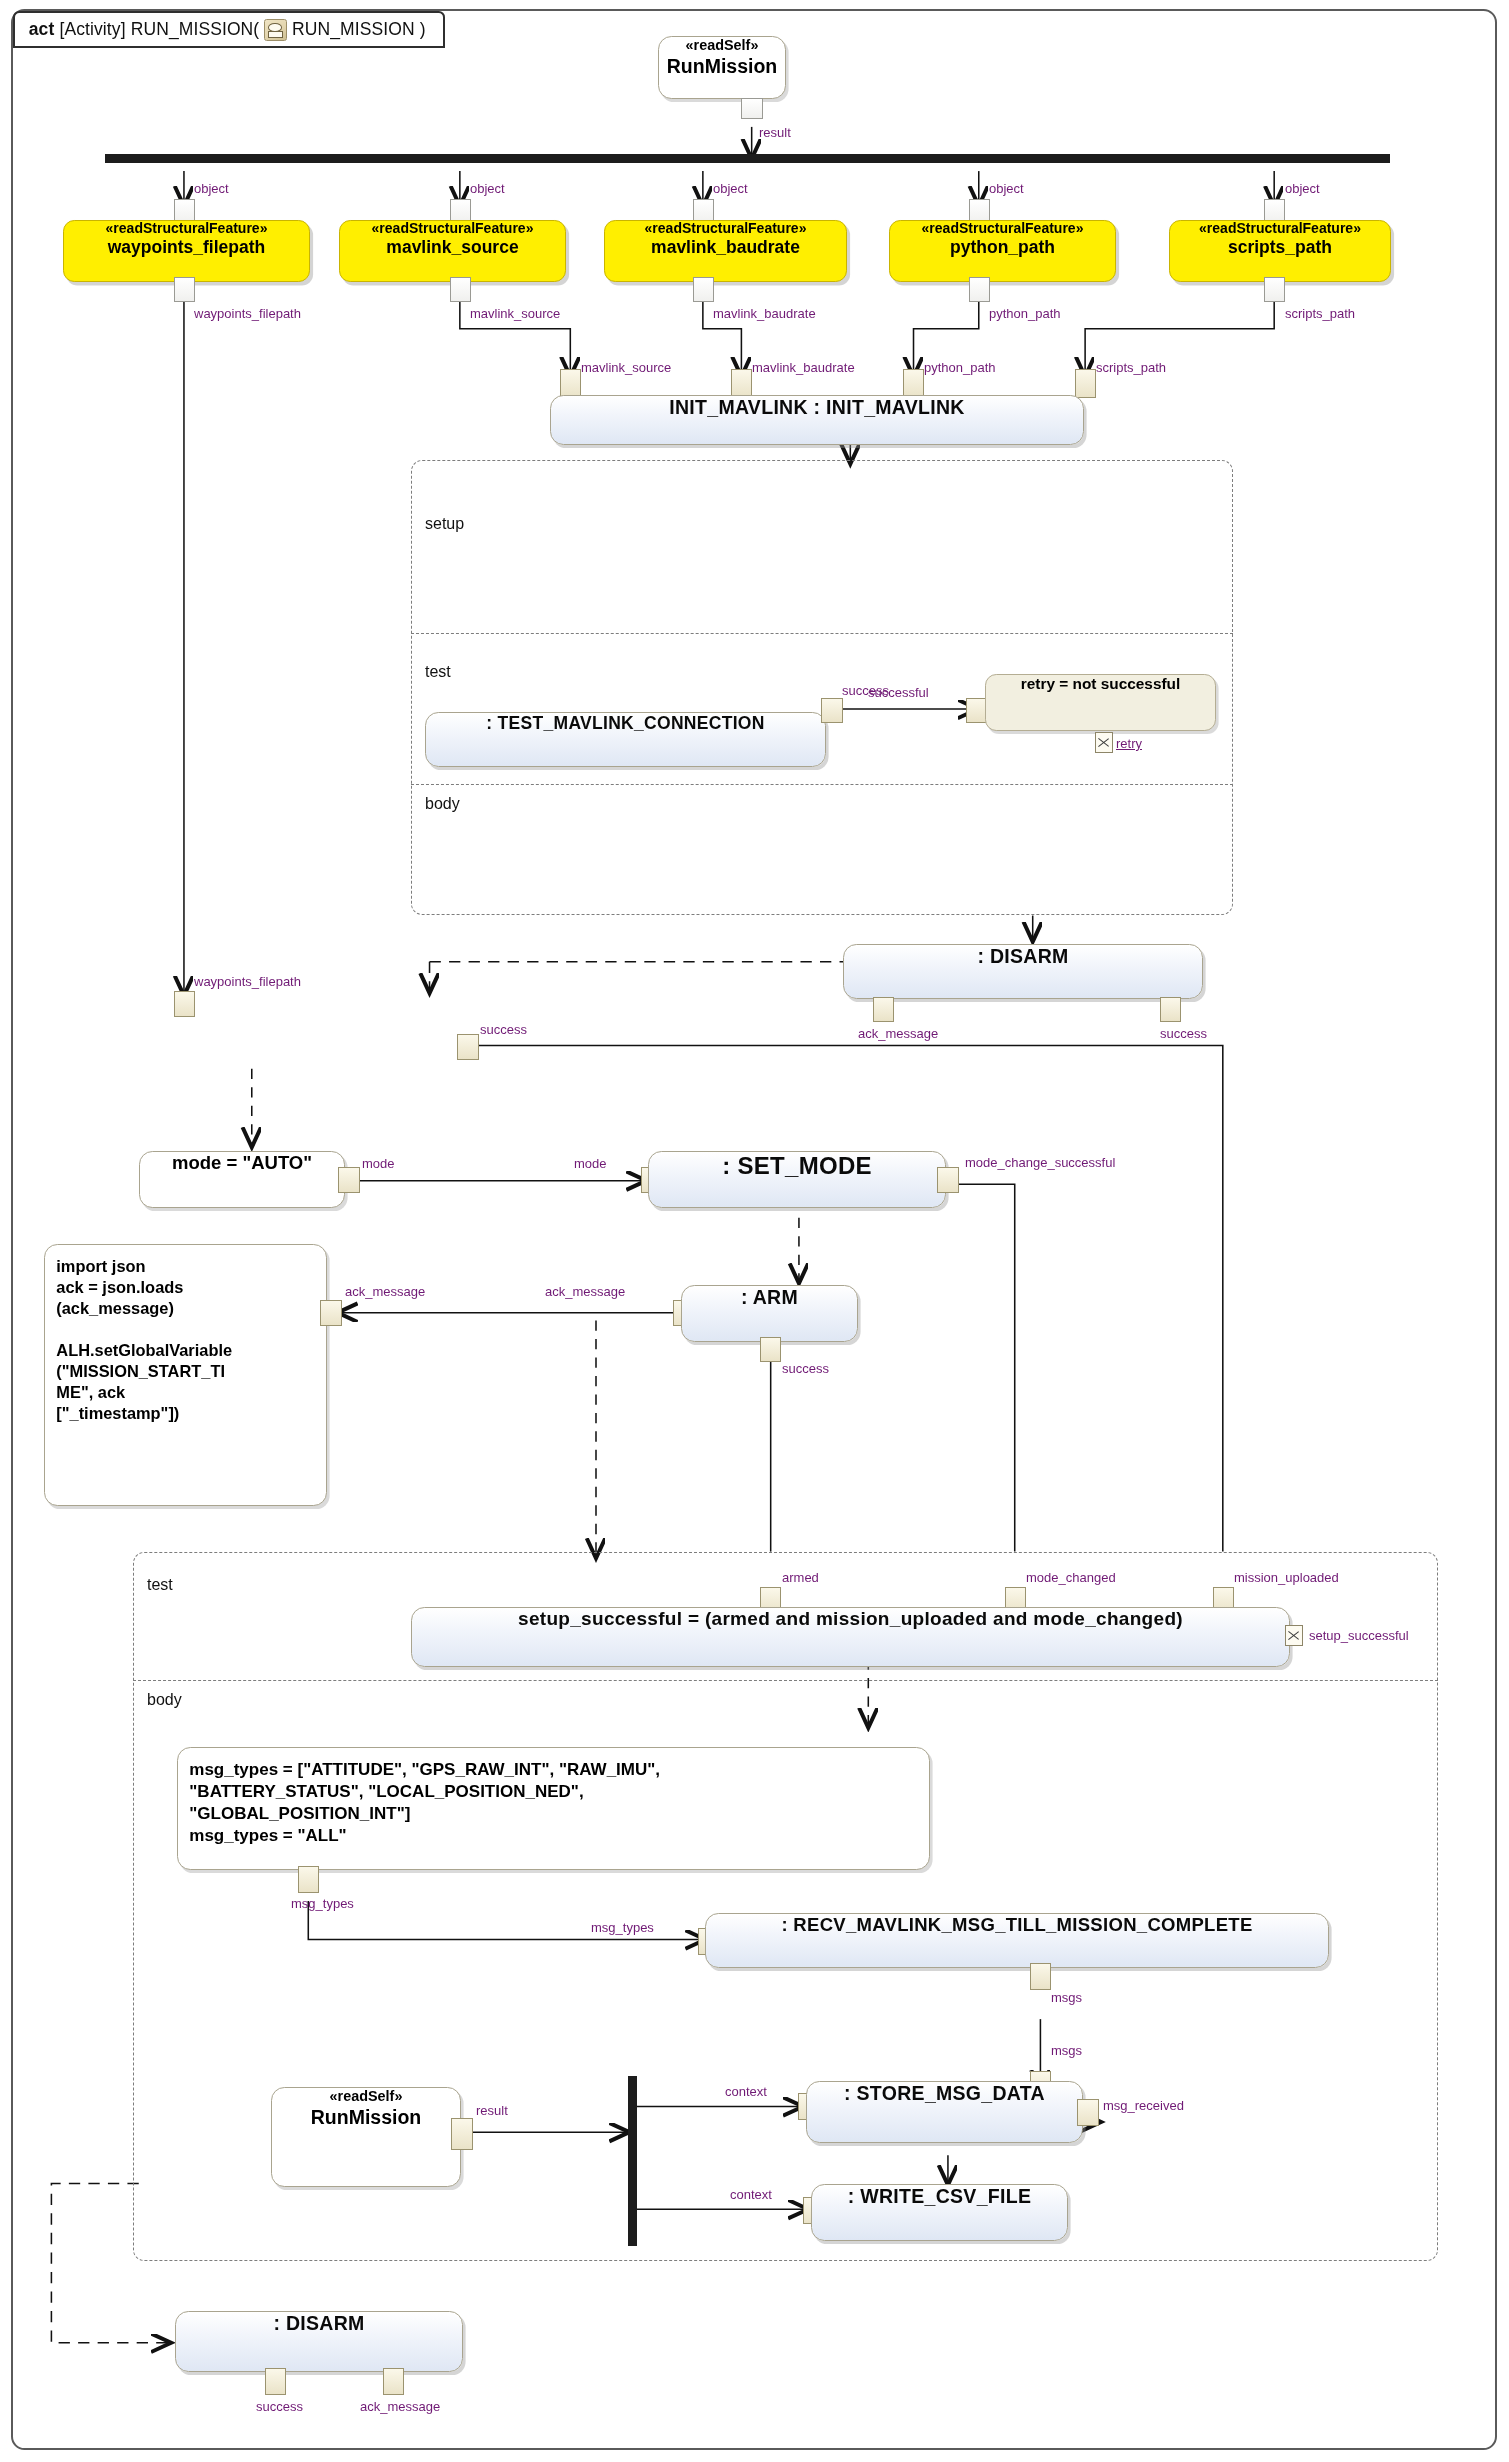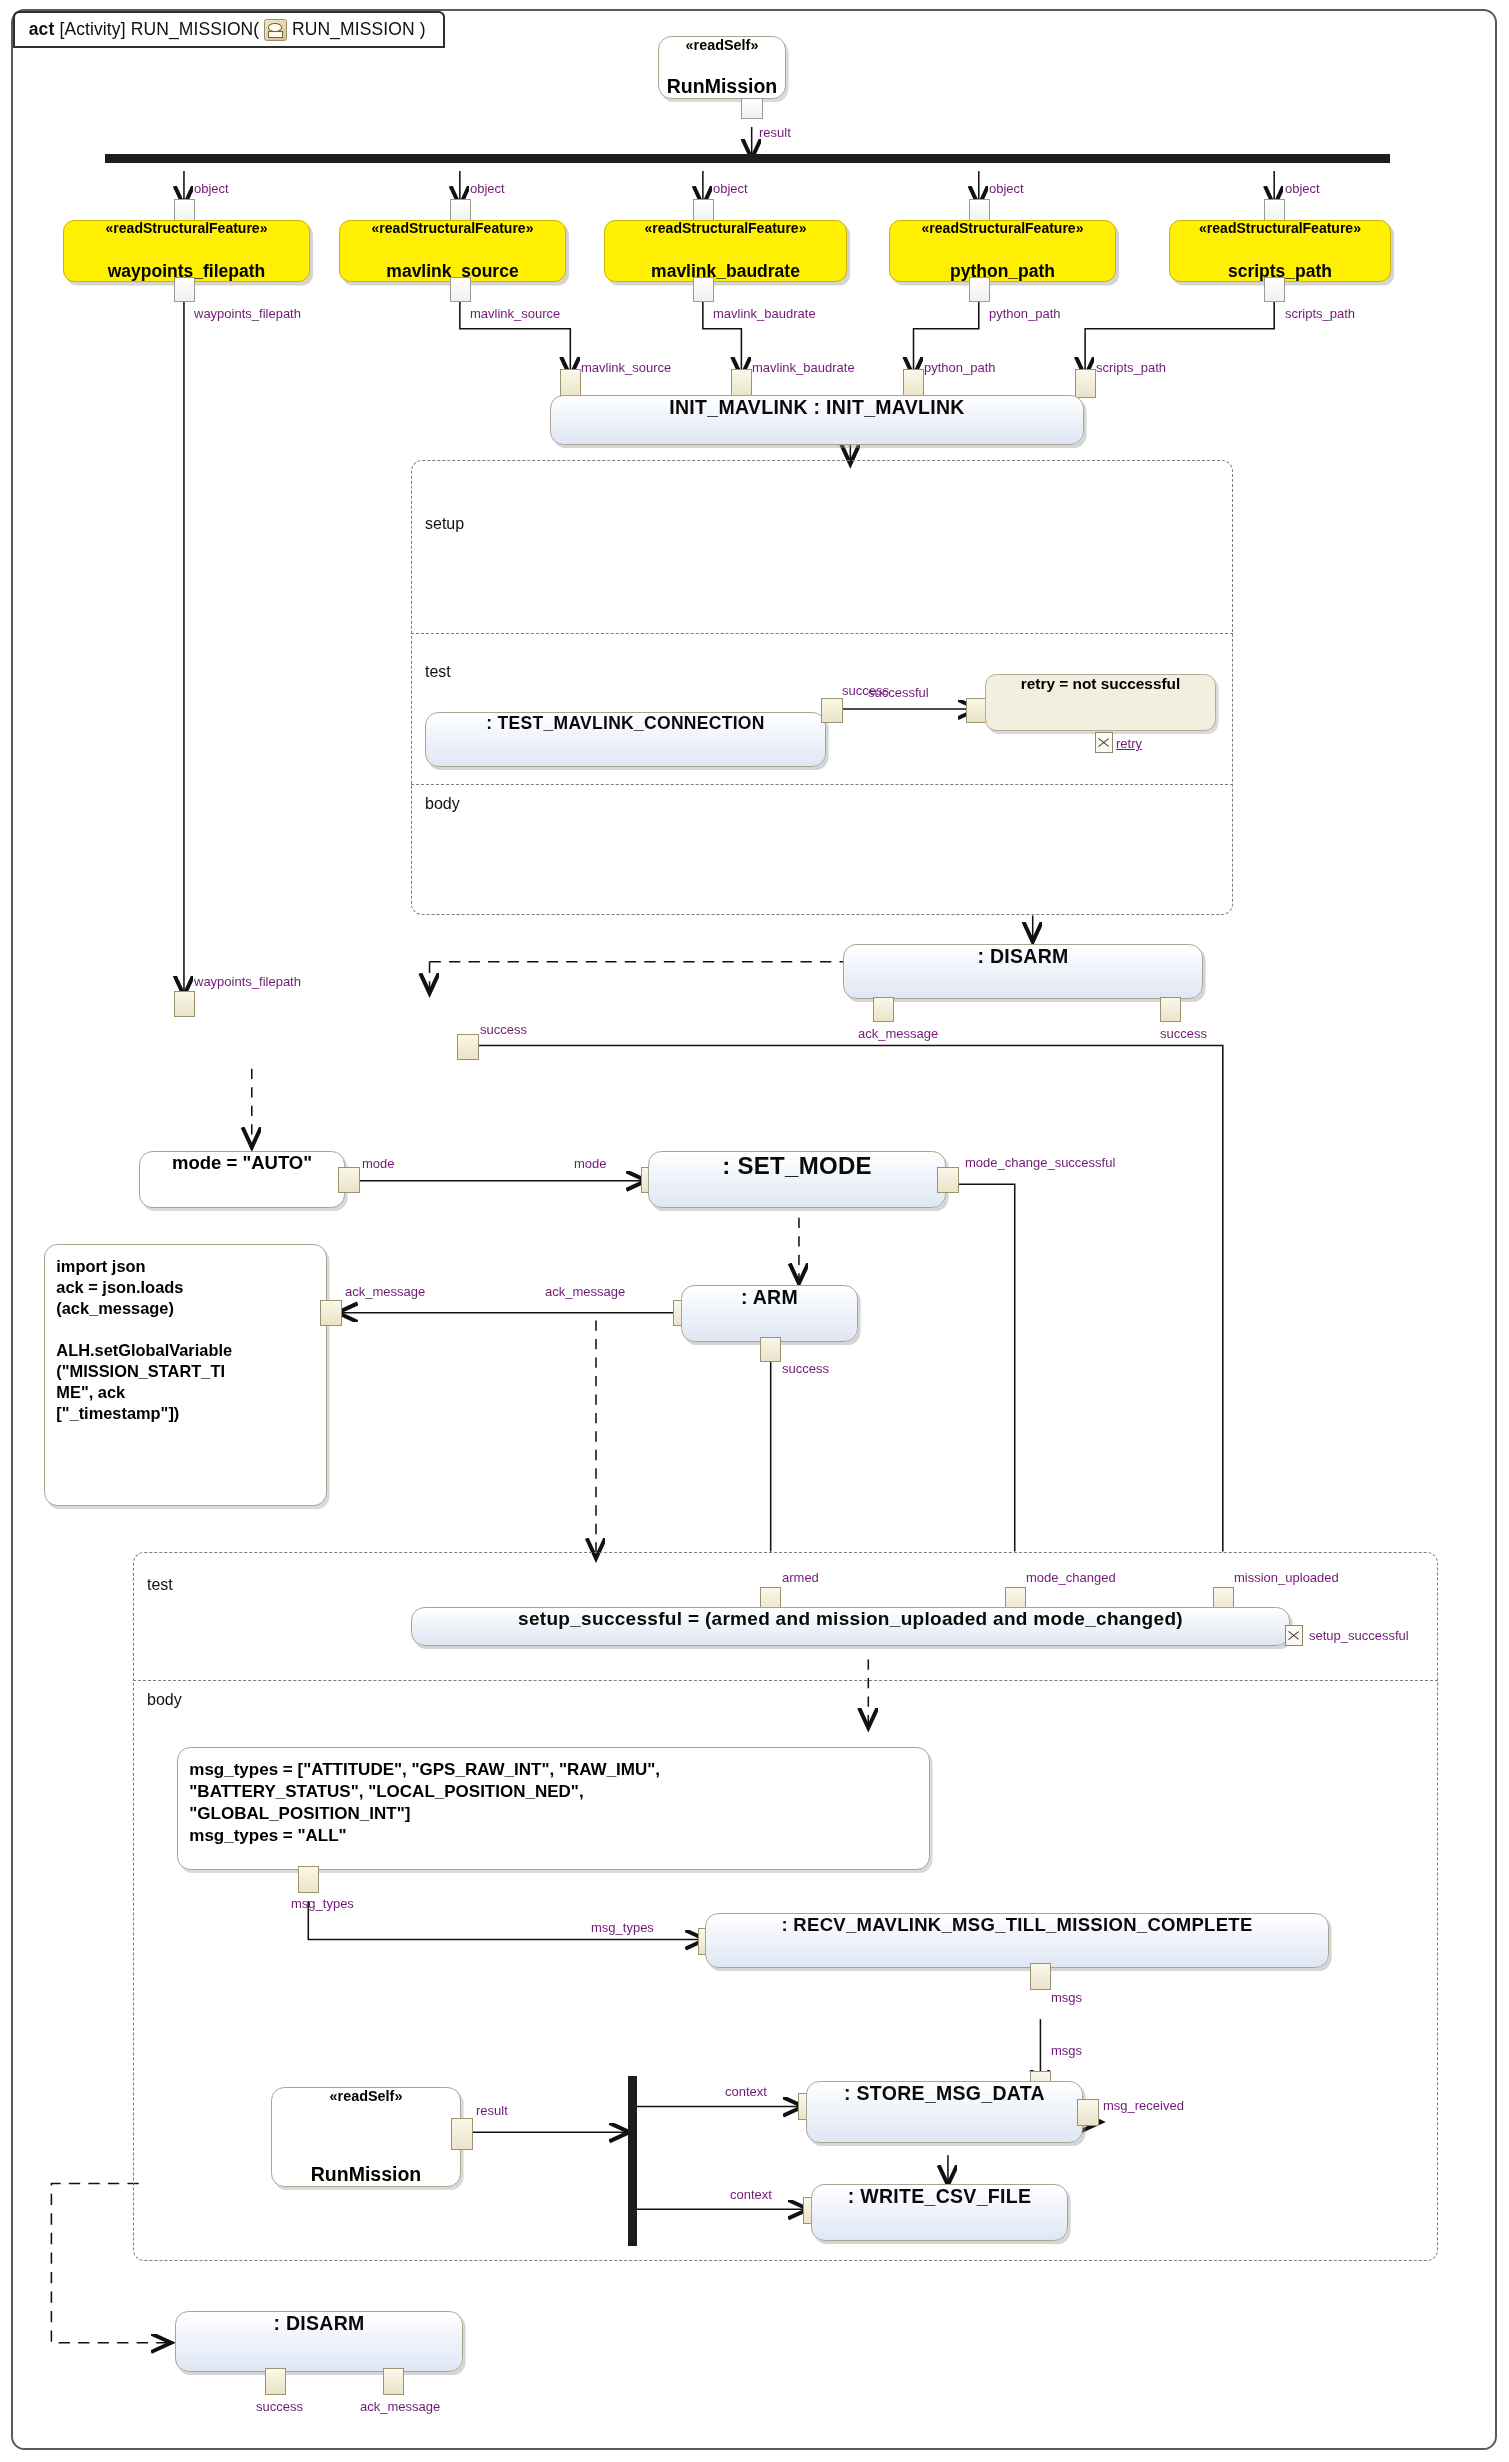--- a/index.html
+++ b/index.html
@@ -16,21 +16,21 @@
   .tab-icon{width:20.6px;height:20.6px;flex:none;background:
       linear-gradient(150deg,#efe4c4 0%,#e3d5ae 55%,#cdbf93 100%);
       border:1px solid #9d8f68;border-radius:2.6px;position:relative;}
   .tab-icon:before{content:"";position:absolute;left:3.1px;top:3.6px;width:11.3px;height:6.7px;
       border:1px solid #6f6342;border-radius:50%;background:#fdfaf0;}
   .tab-icon:after{content:"";position:absolute;left:2.6px;bottom:2.6px;width:13.4px;height:4.6px;
       border:1px solid #6f6342;background:#fdfaf0;}
 
   
   .node{position:absolute;box-sizing:border-box;display:flex;flex-direction:column;
-        align-items:center;justify-content:space-between;text-align:center;}
+        align-items:center;justify-content:flex-start;text-align:center;}
 
   .act{border:1.5px solid #a9a48f;border-radius:13.4px;
        background:linear-gradient(180deg,#ffffff 0%,#f2f5fb 38%,#dfe7f4 100%);
        box-shadow:2.6px 3.1px 0 rgba(150,150,150,.40);
        font-weight:bold;color:#0a0a0a;letter-spacing:0.3px;}
 
   .yellow{border:1.5px solid #c9b400;border-radius:11.3px;background:#ffef00;
           box-shadow:3.1px 3.6px 0 rgba(160,160,160,.45);color:#000;}
   .yellow .stereo{font-size:14px;font-weight:bold;line-height:1.05;}
   .yellow .nm{font-size:17.5px;font-weight:bold;line-height:1.1;margin-top:2.1px;}
@@ -300,21 +300,21 @@
   <div class="reglabel" style="left:147px;top:1576px;">test</div>
   <div class="reglabel" style="left:147px;top:1691px;">body</div>
 
   <div class="pin" style="left:760px;top:1587px;width:20.6px;height:27px;"></div>
   <div class="lbl" style="left:782px;top:1570px;">armed</div>
   <div class="pin" style="left:1005px;top:1587px;width:20.6px;height:27px;"></div>
   <div class="lbl" style="left:1026px;top:1570px;">mode_changed</div>
   <div class="pin" style="left:1213px;top:1587px;width:20.6px;height:27px;"></div>
   <div class="lbl" style="left:1234px;top:1570px;">mission_uploaded</div>
 
-  <div class="node act" style="left:411px;top:1607px;width:879px;height:39px;font-size:19px;">
+  <div class="node act" style="left:411px;top:1607px;width:879px;height:60px;font-size:19px;">
     <span>setup_successful = (armed and mission_uploaded and mode_changed)</span>
   </div>
   <div class="xpin" style="left:1285px;top:1625px;"></div>
   <div class="lbl" style="left:1309px;top:1628px;">setup_successful</div>
 
   <div class="node note" style="left:177px;top:1747px;width:753px;height:123px;font-size:17px;">
     <span>msg_types = ["ATTITUDE", "GPS_RAW_INT", "RAW_IMU",
 "BATTERY_STATUS", "LOCAL_POSITION_NED",
 "GLOBAL_POSITION_INT"]
 msg_types = "ALL"</span>

